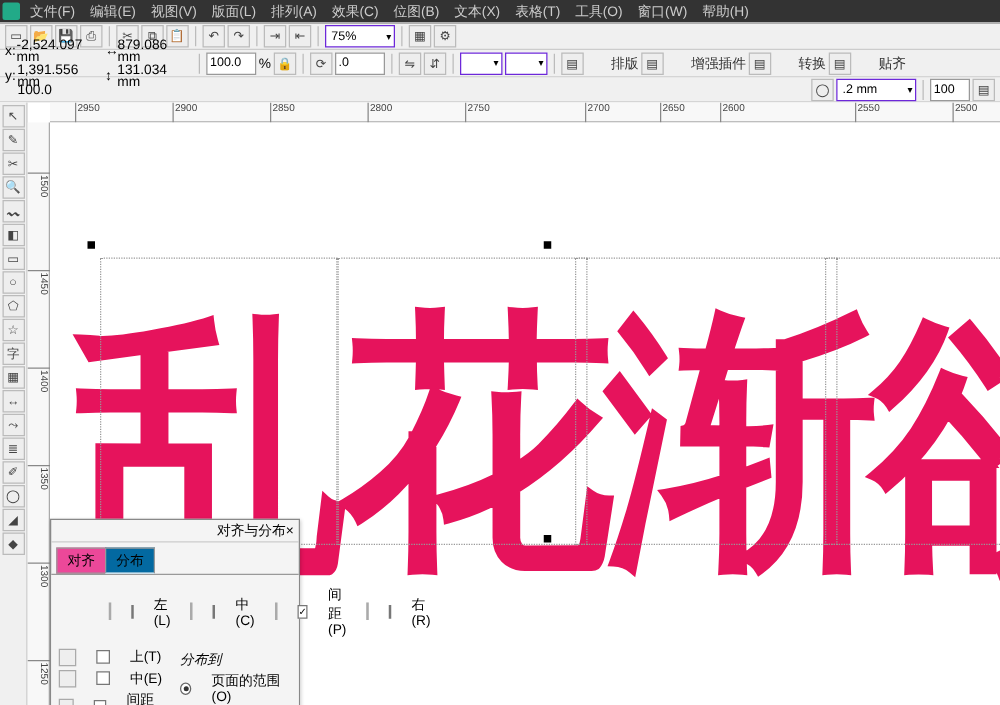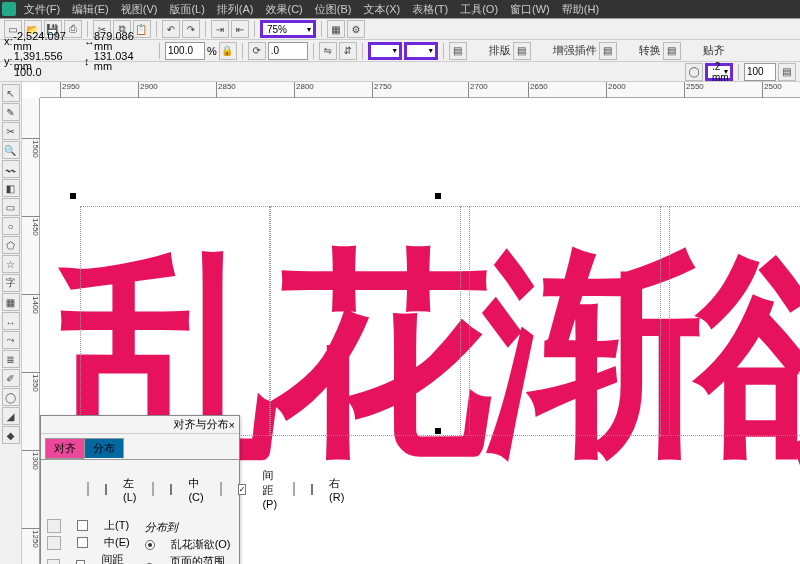--- a/index.html
+++ b/index.html
@@ -4,21 +4,21 @@
 <style>
 * { margin: 0; padding: 0; box-sizing: border-box; font-family: SimSun, sans-serif; font-size: 11px; }
 body { width: 800px; height: 564px; background: #fff; overflow: hidden; position: relative; }
 .menubar { background: #333; color: #ccc; height: 18px; display: flex; align-items: center; padding-left: 18px; }
 .menubar span { padding: 0 6px; cursor: default; }
 .app-icon { position: absolute; left: 2px; top: 2px; width: 14px; height: 14px; background: #2a8; border-radius: 2px; }
 .toolbar1, .toolbar2 { height: 22px; background: #f0f0f0; border-bottom: 1px solid #ccc; display: flex; align-items: center; padding: 0 4px; gap: 2px; }
 .toolbar1 { border-top: 1px solid #999; }
 .tbtn { width: 18px; height: 18px; border: 1px solid #bbb; background: #eee; display: flex; align-items: center; justify-content: center; font-size: 10px; color: #444; }
 .sep { width: 1px; height: 16px; background: #bbb; margin: 0 3px; }
-.dropdown { height: 18px; border: 3px solid #6d28d9; background: #fff; padding: 0 12px 0 4px; display: flex; align-items: center; font-size: 10px; position: relative; }
+.dropdown { height: 18px; border: 1px solid #6d28d9; background: #fff; padding: 0 12px 0 4px; display: flex; align-items: center; font-size: 10px; position: relative; }
 .dropdown::after { content: "▾"; position: absolute; right: 2px; font-size: 8px; }
 .coords { display: flex; flex-direction: column; font-size: 9px; width: 78px; line-height: 10px; }
 .coord-row { display: flex; align-items: center; }
 .coord-row span:first-child { width: 10px; }
 .nud { width: 40px; height: 18px; border: 1px solid #999; background: #fff; padding-left: 2px; font-size: 10px; display: flex; align-items: center; }
 .opt-label { font-size: 11px; color: #333; margin-left: 20px; }
 .workspace { position: relative; background: #fff; height: 498px; display: flex; }
 .vtools { width: 22px; background: #f0f0f0; border-right: 1px solid #ccc; display: flex; flex-direction: column; gap: 1px; padding-top: 2px; }
 .vtools .tbtn { width: 18px; height: 18px; margin: 0 auto; }
 .canvas-wrap { flex: 1; position: relative; overflow: hidden; }
@@ -133,21 +133,21 @@
 
 <div class="toolbar2" style="height:20px;">
   <div class="coords" style="width:78px">
     <div class="coord-row">
         <span></span>
         <span>100.0</span>
       </div>
   </div>
   <div style="flex:1"></div>
   <div class="tbtn">◯</div>
-  <div class="dropdown" style="width:28px">.2 mm</div>
+  <div class="dropdown" style="width:64px">.2 mm</div>
   <div class="sep"></div>
   <div class="nud" style="width:32px">100</div>
   <div class="tbtn">▤</div>
 </div>
 
 <div class="workspace">
   <div class="vtools">
     <div class="tbtn">↖</div>
     <div class="tbtn">✎</div>
     <div class="tbtn">✂</div>
@@ -171,21 +171,21 @@
 
   <div class="canvas-wrap">
     <div class="ruler-h">
       <div class="tick" style="left:20px">2950</div>
       <div class="tick" style="left:98px">2900</div>
       <div class="tick" style="left:176px">2850</div>
       <div class="tick" style="left:254px">2800</div>
       <div class="tick" style="left:332px">2750</div>
       <div class="tick" style="left:428px">2700</div>
       <div class="tick" style="left:488px">2650</div>
-      <div class="tick" style="left:566px">2600</div>
+      <div class="tick" style="left:536px">2600</div>
       <div class="tick" style="left:644px">2550</div>
       <div class="tick" style="left:722px">2500</div>
     </div>
     <div class="ruler-v">
       <div class="tick" style="top:40px">1500</div>
       <div class="tick" style="top:118px">1450</div>
       <div class="tick" style="top:196px">1400</div>
       <div class="tick" style="top:274px">1350</div>
       <div class="tick" style="top:352px">1300</div>
       <div class="tick" style="top:430px">1250</div>
@@ -247,21 +247,21 @@
             <div class="small-icon"></div>
             <span class="chk"></span>
             <span>间距(G)</span>
           </div>
 
       </div>
       <div>
         <div class="group-label">分布到</div>
         <div class="opt-row">
             <span class="radio on"></span>
-            <span>乱花渐欲(O)</span>
+            <span>页面的范围(O)</span>
           </div>
         <div class="opt-row">
             <span class="radio"></span>
             <span>页面的范围(X)</span>
           </div>
       </div>
     </div>
   </div>
 </div>
 

